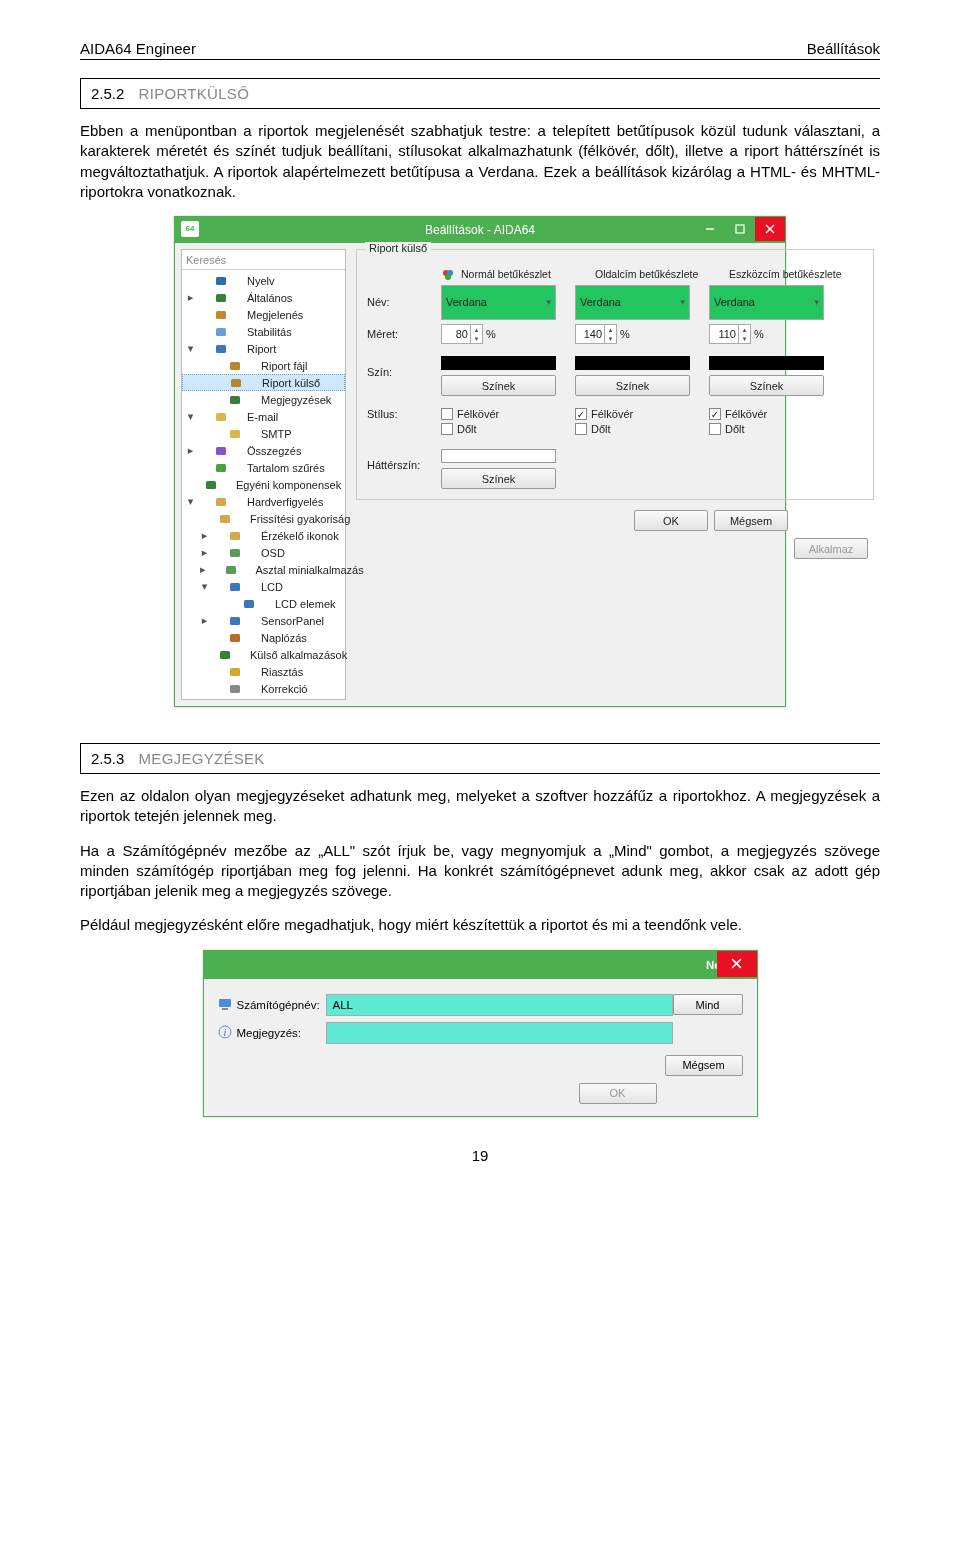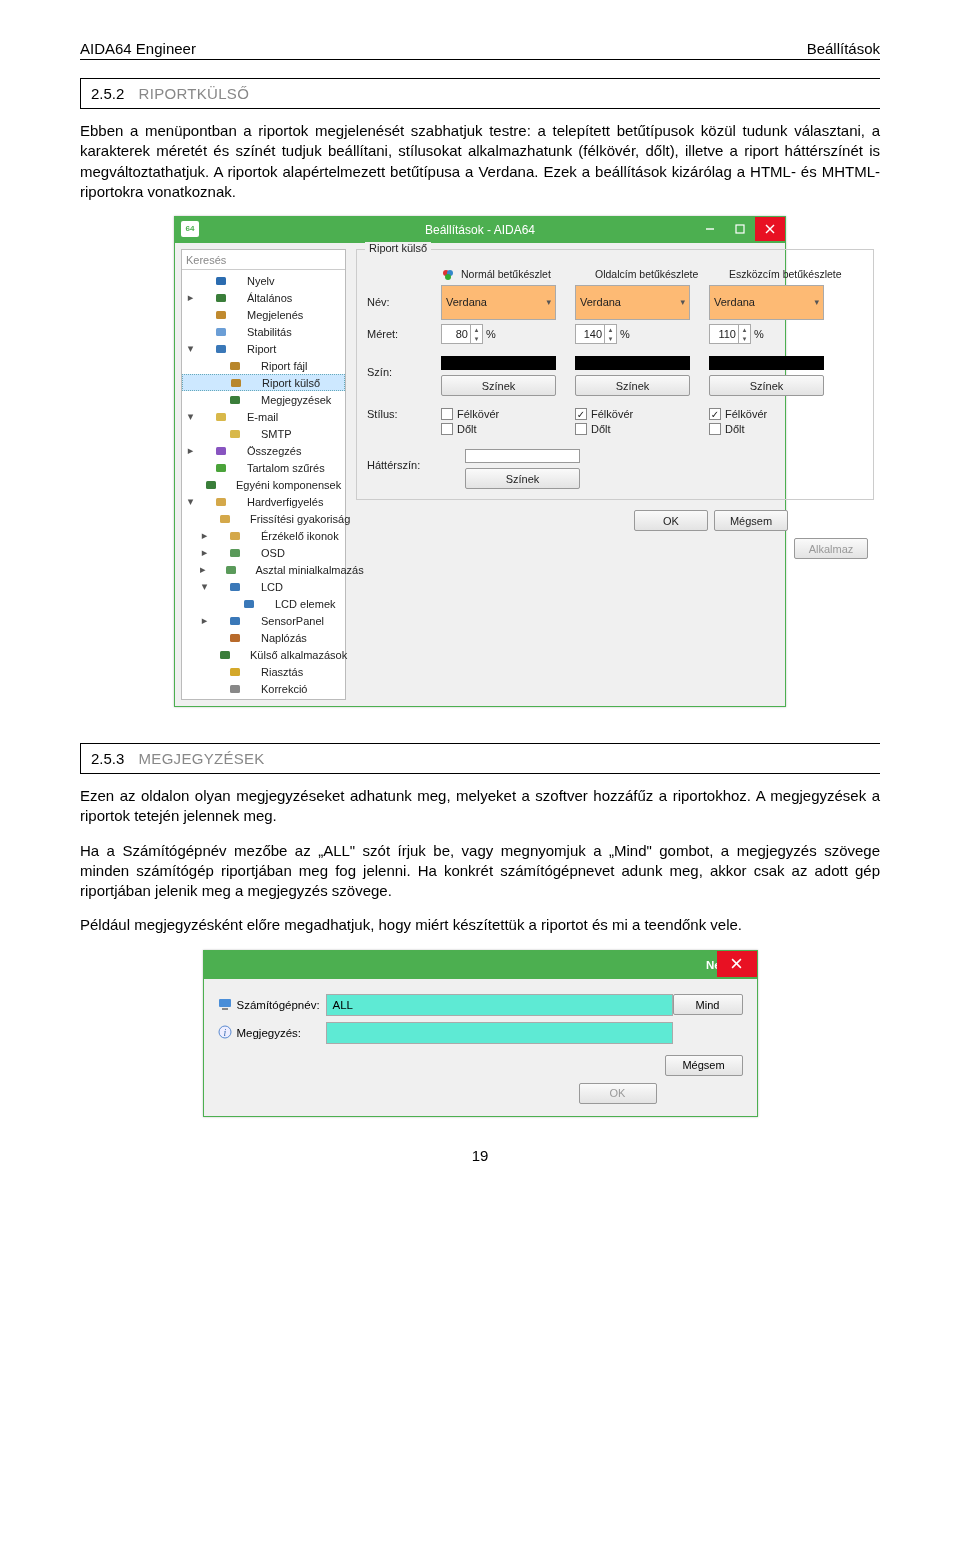--- a/index.html
+++ b/index.html
@@ -75,21 +75,21 @@
   .tree-item .ico { width: 14px; height: 14px; display:inline-flex; align-items:center; justify-content:center; }
 
   .main { flex: 1; padding: 6px 10px 4px 6px; }
   .groupbox { border: 1px solid #ccc; position: relative; padding: 18px 10px 10px 10px; margin-bottom: 6px; }
   .groupbox > .legend { position: absolute; top: -8px; left: 8px; background: #f0f0f0; padding: 0 4px; font-size: 11px; }
   .row { display: flex; align-items: center; height: 24px; }
   .row .lbl { width: 74px; }
   .row .cell { width: 134px; display:flex; align-items:center; gap:3px; }
   .hdr-row { display:flex; }
   .hdr-cell { width: 134px; font-size: 10.5px; }
-  .sel-ctrl { width: 115px; height: 35px; border:1px solid #aaa; background:#fdba74; padding: 0 4px; display:flex; align-items:center; justify-content:space-between; }
+  .sel-ctrl { width: 115px; height: 35px; border:1px solid #aaa; background:#22c55e; padding: 0 4px; display:flex; align-items:center; justify-content:space-between; }
   .sel-ctrl .ar { font-size:9px; color:#555; }
   .spin { width: 42px; height: 20px; border:1px solid #aaa; background:#fff; display:flex; align-items:center; justify-content:flex-end; padding-right: 14px; position:relative; }
   .spin .spinbtns { position:absolute; right:0; top:0; bottom:0; width:12px; border-left:1px solid #aaa; display:flex; flex-direction:column; }
   .spin .spinbtns div { flex:1; display:flex; align-items:center; justify-content:center; font-size:7px; color:#555; }
   .pct { font-size: 11px; }
   .swatch-btn { width: 115px; }
   .swatch { height: 14px; background:#000; width: 115px; margin-bottom:2px; }
   .btn { height: 21px; border:1px solid #999; background: linear-gradient(#fafafa,#e3e3e3); padding: 0 10px; display:inline-flex; align-items:center; justify-content:center; border-radius:2px; font-size:11px; }
   .btn.disabled { color:#999;margin-top:28px; }
   .chk { display:flex; align-items:center; gap:4px; }
@@ -504,21 +504,21 @@
                 <span class="box" id="b2">✓</span>
                 <span>Félkövér</span>
               </div>
             <div class="chk">
                 <span class="box" id="i2"></span>
                 <span>Dőlt</span>
               </div>
           </div>
         </div>
 
-        <div class="row" style="margin-top:14px; height:auto; align-items:flex-start;gap:24px;">
+        <div class="row" style="margin-top:14px; height:auto; align-items:flex-start;">
           <div class="lbl" style="padding-top:10px;">Háttérszín:</div>
           <div class="cell" style="flex-direction:column; align-items:flex-start;">
             <div class="swatch" style="background:#fff; border:1px solid #999;"></div>
             <div class="btn swatch-btn">Színek</div>
           </div>
           <div style="flex:1;"></div>
         </div>
 
       </div>
 

